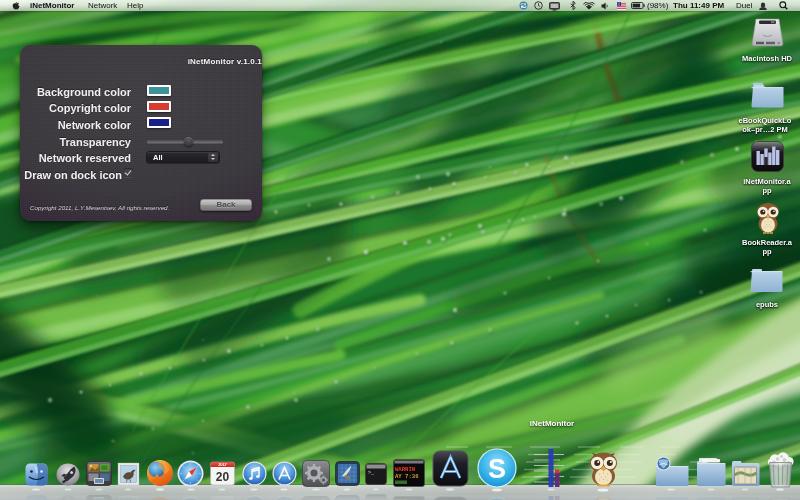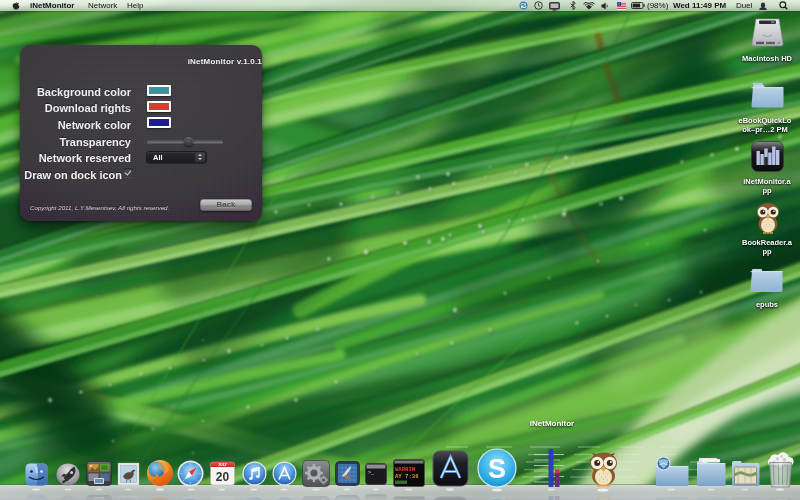--- a/index.html
+++ b/index.html
@@ -20,21 +20,21 @@
   radial-gradient(ellipse 140% 120% at 50% 30%,#434046 0%,#3c393f 45%,#332036 80%,#2d2a30 100%);
  box-shadow:0 6px 14px rgba(0,0,0,.55),0 1px 3px rgba(0,0,0,.4);color:#f1f1f1}
 #panel .title{position:absolute;left:0;right:0;top:12px;text-align:right;font-size:8px;font-weight:bold;letter-spacing:.2px;color:#f3f3f3;text-shadow:0 -1px 0 rgba(0,0,0,.5)}
 .plabelr{position:absolute;width:111px;left:0;text-align:right;white-space:nowrap;font-size:11px;font-weight:bold;color:#f0f0f0;text-shadow:0 -1px 0 rgba(0,0,0,.45)}
 .well{position:absolute;left:127px;width:24px;height:11px;background:#fff;border-radius:1px;box-shadow:0 1px 2px rgba(0,0,0,.5)}
 .well i{position:absolute;left:2px;right:2px;top:2px;bottom:2px;display:block}
 
 #sl-track{position:absolute;left:127px;top:95px;width:76px;height:3px;border-radius:2px;background:linear-gradient(180deg,#4a4a4e,#737378);box-shadow:0 1px 0 rgba(255,255,255,.12)}
 #sl-knob{position:absolute;left:164px;top:91.5px;width:9px;height:9px;border-radius:50%;background:radial-gradient(circle at 50% 30%,#5a5a5e 0%,#414144 55%,#2c2c2f 100%);box-shadow:0 1px 2px rgba(0,0,0,.6),inset 0 1px 0 rgba(255,255,255,.18)}
 
-#dd{position:absolute;left:127px;top:106.5px;width:59px;height:11px;border-radius:3px;
+#dd{position:absolute;left:127px;top:106.5px;width:72px;height:11px;border-radius:3px;
  background:linear-gradient(180deg,#2b2a2e 0%,#222125 50%,#1b1a1e 100%);
  box-shadow:inset 0 1px 0 rgba(255,255,255,.08),0 1px 0 rgba(255,255,255,.06),0 0 0 1px rgba(0,0,0,.55);
  font-size:7.5px;font-weight:bold;color:#fff;line-height:11px}
 #dd .lab{position:absolute;left:6px;top:0}
 #dd .arr{position:absolute;right:1px;top:1px;width:10px;height:9px;border-radius:2px;background:linear-gradient(180deg,#434247 0%,#333237 100%)}
 #dd .arr:before{content:"";position:absolute;left:2.7px;top:1.4px;border:2.3px solid transparent;border-bottom:2.6px solid #cfcfd2;border-top:none}
 #dd .arr:after{content:"";position:absolute;left:2.7px;bottom:1.4px;border:2.3px solid transparent;border-top:2.6px solid #cfcfd2;border-bottom:none}
 
 #cb{position:absolute;left:104px;top:123px;width:8.5px;height:8.5px;border-radius:2px;background:linear-gradient(180deg,#4b4a4f,#39383d);box-shadow:inset 0 1px 1px rgba(0,0,0,.5),0 1px 0 rgba(255,255,255,.08)}
 #cb:after{content:"";position:absolute;left:2.4px;top:0.8px;width:2.8px;height:4.6px;border:solid #cfcfd2;border-width:0 1.2px 1.2px 0;transform:rotate(38deg)}
@@ -525,35 +525,35 @@
       <circle cx="1.8" cy="2.2" r="0.4" fill="#fff"></circle>
       <circle cx="1" cy="3.3" r="0.4" fill="#fff"></circle>
       <circle cx="2.6" cy="3.3" r="0.4" fill="#fff"></circle>
     </svg>
  <svg class="abs" style="left:631px;top:2px" width="14" height="7" viewBox="0 0 14 7">
       <rect x="0.5" y="0.5" width="11.5" height="6" rx="1.2" fill="none" stroke="#222" stroke-width="0.9"></rect>
       <rect x="1.6" y="1.6" width="7.5" height="3.8" fill="#222"></rect>
       <rect x="12.5" y="2.2" width="1.2" height="2.6" fill="#222"></rect>
     </svg>
  <div class="mtxt" style="left:647px">(98%)</div>
- <div class="mtxt" style="left:673px;font-weight:bold">Wed 11:49 PM</div>
+ <div class="mtxt" style="left:673px;font-weight:bold">Thu 11:49 PM</div>
  <div class="mtxt" style="left:736px;font-weight:normal">Duel</div>
  <svg class="abs" style="left:758px;top:1.5px" width="10" height="8" viewBox="0 0 10 8">
       <path d="M5 0.6 A2.1 2.1 0 0 1 7.1 2.7 V4 A2.1 2.1 0 0 1 5 6 2.1 2.1 0 0 1 2.9 4 V2.7 A2.1 2.1 0 0 1 5 0.6z M1.2 8 C1.2 5.9 2.8 5.2 5 5.2 7.2 5.2 8.8 5.9 8.8 8z" fill="#2e2e33"></path>
     </svg>
  <svg class="abs" style="left:779px;top:1px" width="9" height="9" viewBox="0 0 9 9">
       <circle cx="3.8" cy="3.8" r="2.9" fill="none" stroke="#111" stroke-width="1.1"></circle>
       <path d="M6 6 L8.3 8.3" stroke="#111" stroke-width="1.3"></path>
     </svg>
 </div>
 
 <div id="panel">
  <div class="title">iNetMonitor v.1.0.1</div>
  <div class="plabelr" style="top:40.5px">Background color</div>
- <div class="plabelr" style="top:57px">Download rights</div>
+ <div class="plabelr" style="top:57px">Copyright color</div>
  <div class="plabelr" style="top:73.5px">Network color</div>
  <div class="plabelr" style="top:90.5px">Transparency</div>
  <div class="plabelr" style="top:107px">Network reserved</div>
  <div class="plabelr" style="top:123.5px;width:102px">Draw on dock icon</div>
  <div class="well" style="top:40px">
       <i style="background:#3e939b"></i>
     </div>
  <div class="well" style="top:55.5px">
       <i style="background:#d63c31"></i>
     </div>

